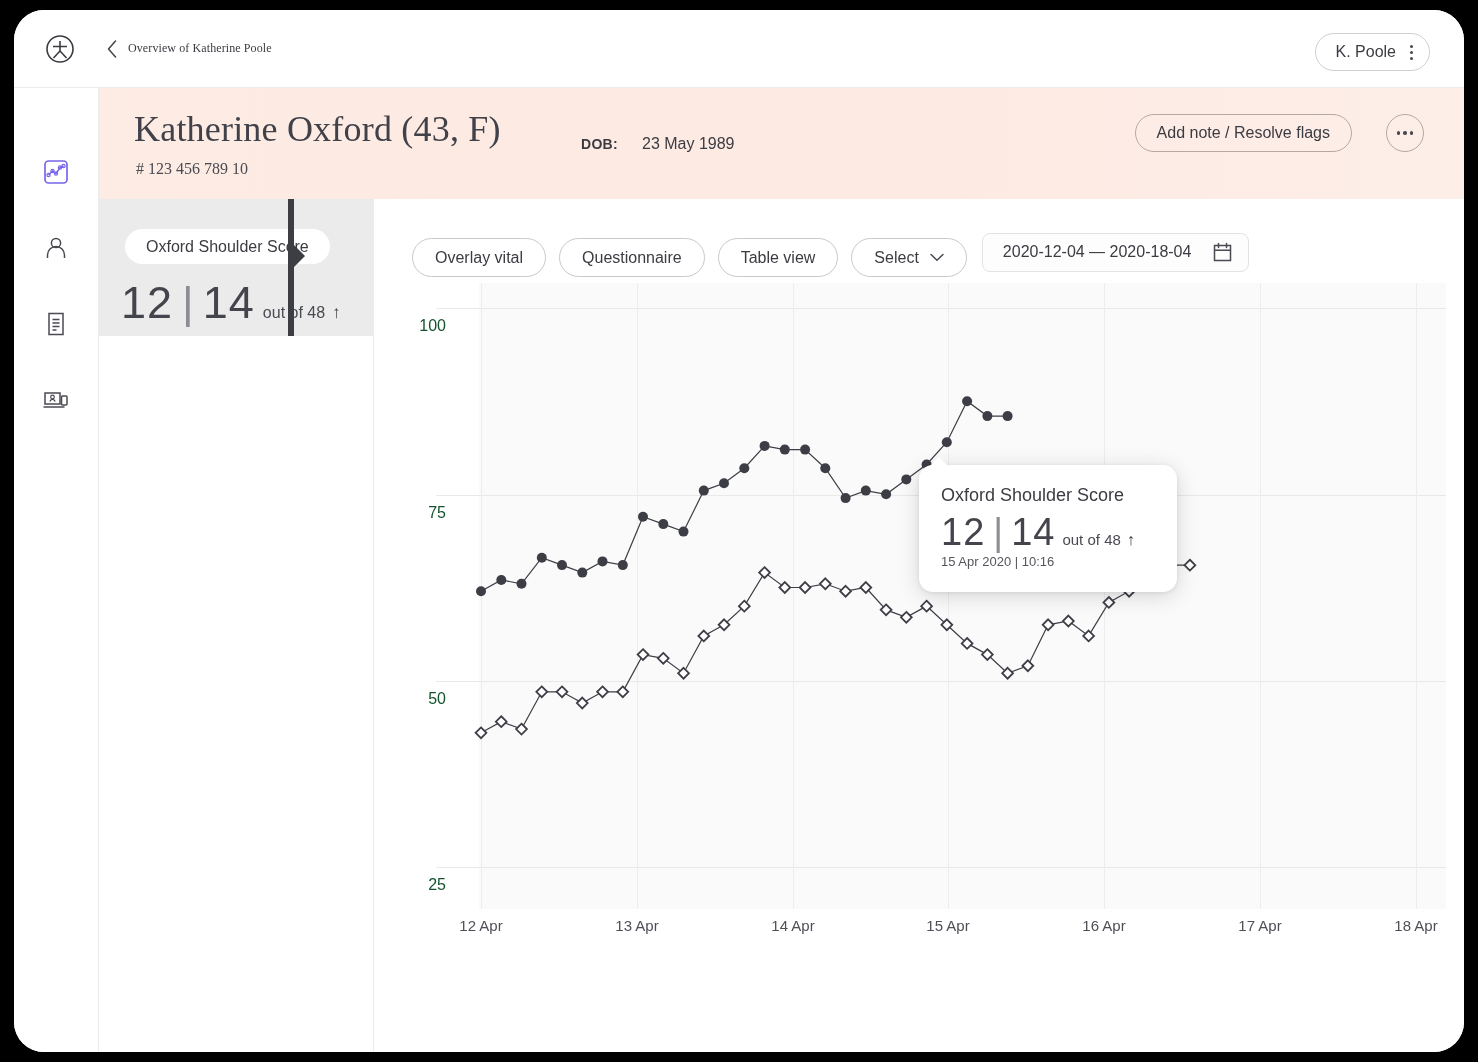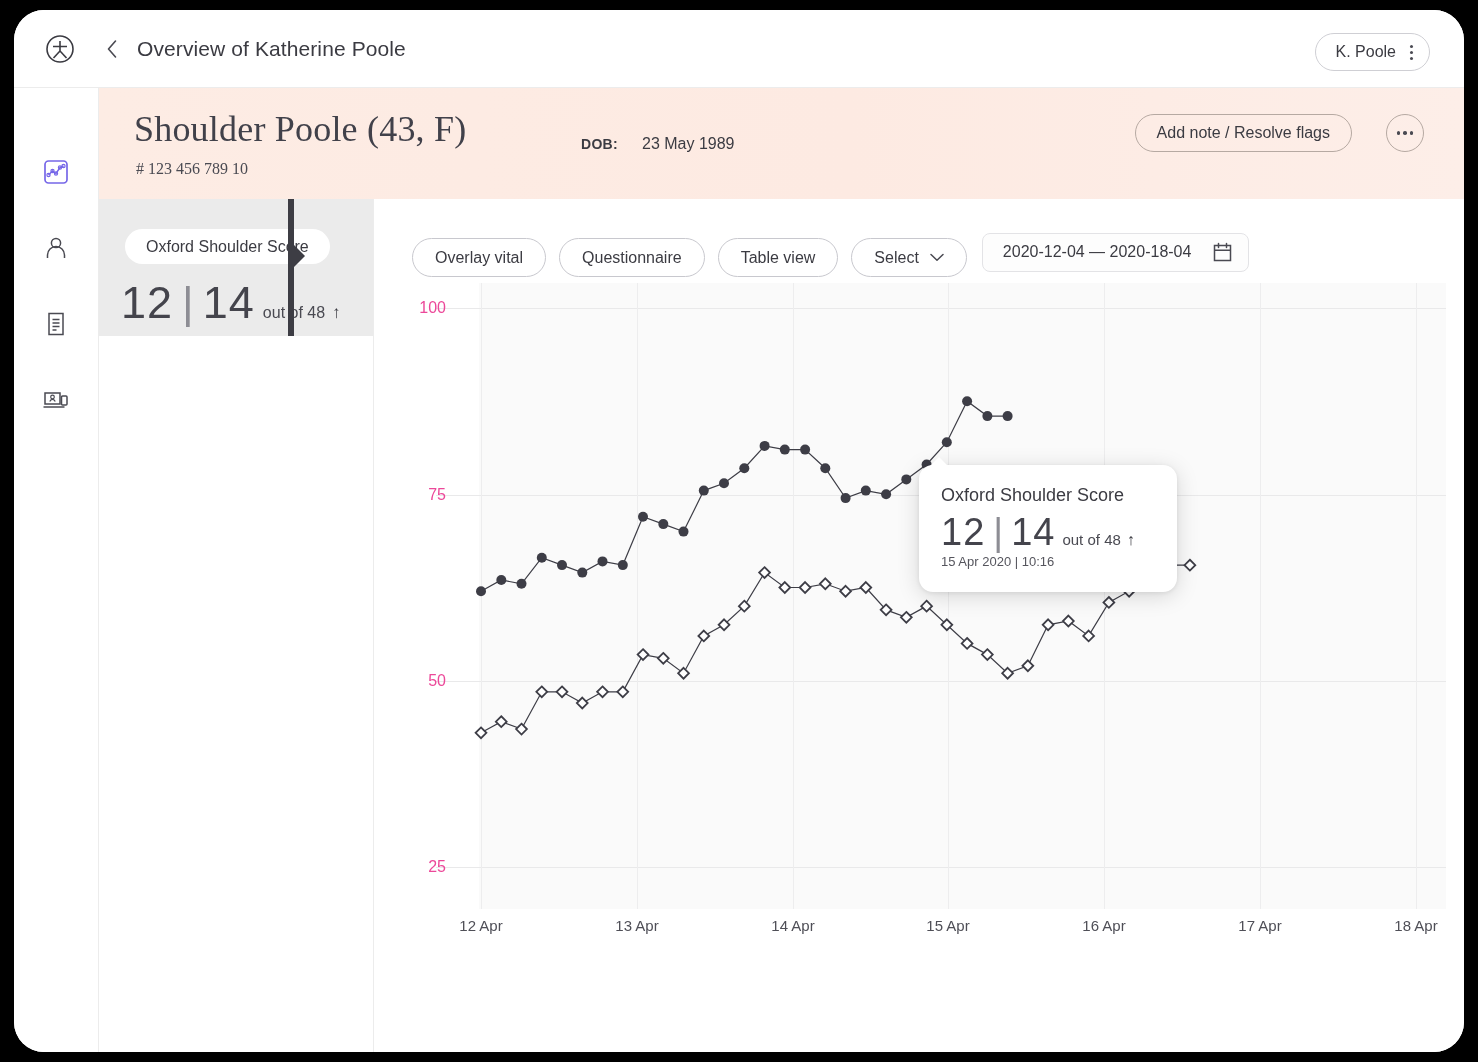--- a/index.html
+++ b/index.html
@@ -23,21 +23,21 @@
     background: #fff;
     border-bottom: 1px solid #ececec;
     display: flex; align-items: center;
   }
   .logo { margin-left: 31px; width: 30px; height: 30px; }
   .back-chev {
     margin-left: 30px; width: 14px; height: 22px;
     display: flex; align-items: center; justify-content: center;
   }
   .crumb-title {
-    margin-left: 18px; font-size: 21px; color: #3b3b42; letter-spacing: .1px;
+    margin-left: 9px; font-size: 12px; color: #3b3b42; letter-spacing: .1px; font-family: Liberation Serif, serif;
   }
   .user-pill {
     position: absolute; right: 34px; top: 23px;
     height: 38px; padding: 0 16px 0 20px;
     border: 1px solid #cfcfd4; border-radius: 19px;
     display: flex; align-items: center; gap: 14px;
     font-size: 16px; color: #3b3b42; background: #fff;
   }
   .dots-v { display: flex; flex-direction: column; gap: 3px; align-items: center; }
   .dots-v i { width: 3px; height: 3px; border-radius: 50%; background: #4a4a52; display: block; }
@@ -120,21 +120,21 @@
   }
   .daterange {
     height: 39px; padding: 0 16px 0 20px; border: 1px solid #e3e3e6; border-radius: 8px;
     background: #fdfdfd; display: flex; align-items: center; gap: 22px;
     font-size: 16px; color: #3b3b42; cursor: pointer; margin-left: 2px;
   }
   .plot { position: absolute; left: 0; top: 84px; right: 0; height: 626px; }
   .plot-bg { position: absolute; left: 105px; top: 0; right: 18px; bottom: 0; background: #fafafa; }
   .ylab {
     position: absolute; right: calc(100% - 72px); text-align: right; width: 60px;
-    font-size: 16px; color: #ec4899; transform: translateY(-50%);
+    font-size: 16px; color: #14532d; transform: translateY(-50%); margin-top: 18px;
   }
   .gl-h { position: absolute; left: 62px; right: 18px; height: 1px; background: #e9e9ea; }
   .gl-v { position: absolute; top: 0; bottom: 0; width: 1px; background: #ededee; }
   .xlab {
     position: absolute; top: 634px; font-size: 15px; color: #4f4f57; transform: translateX(-50%);
     white-space: nowrap;
   }
   svg.series { position: absolute; left: 0; top: 0; width: 100%; height: 100%; overflow: visible; }
 
   
@@ -218,21 +218,21 @@
         <rect x="3" y="7" width="15" height="11" fill="none" stroke="#4a4a52" stroke-width="1.5"></rect>
         <circle cx="10.5" cy="11" r="1.8" fill="none" stroke="#4a4a52" stroke-width="1.2"></circle>
         <path d="M7.8 15.5a2.8 2.8 0 0 1 5.4 0" fill="none" stroke="#4a4a52" stroke-width="1.2"></path>
         <rect x="19.5" y="10" width="5.5" height="9" rx="1" fill="none" stroke="#4a4a52" stroke-width="1.5"></rect>
         <path d="M1.5 21h21" stroke="#4a4a52" stroke-width="1.5"></path>
       </svg>
     </div>
   </div>
 
   <div class="banner">
-    <div class="pname">Shoulder Poole (43, F)</div>
+    <div class="pname">Katherine Oxford (43, F)</div>
     <div class="pid"># 123 456 789 10</div>
     <div class="dob-wrap">
       <span class="dob-label">DOB:</span>
       <span class="dob-val">23 May 1989</span>
     </div>
     <button class="btn-note">Add note / Resolve flags</button>
     <button class="btn-ellipsis">
       <span style="display:flex;gap:3px">
           <i></i>
           <i></i>

